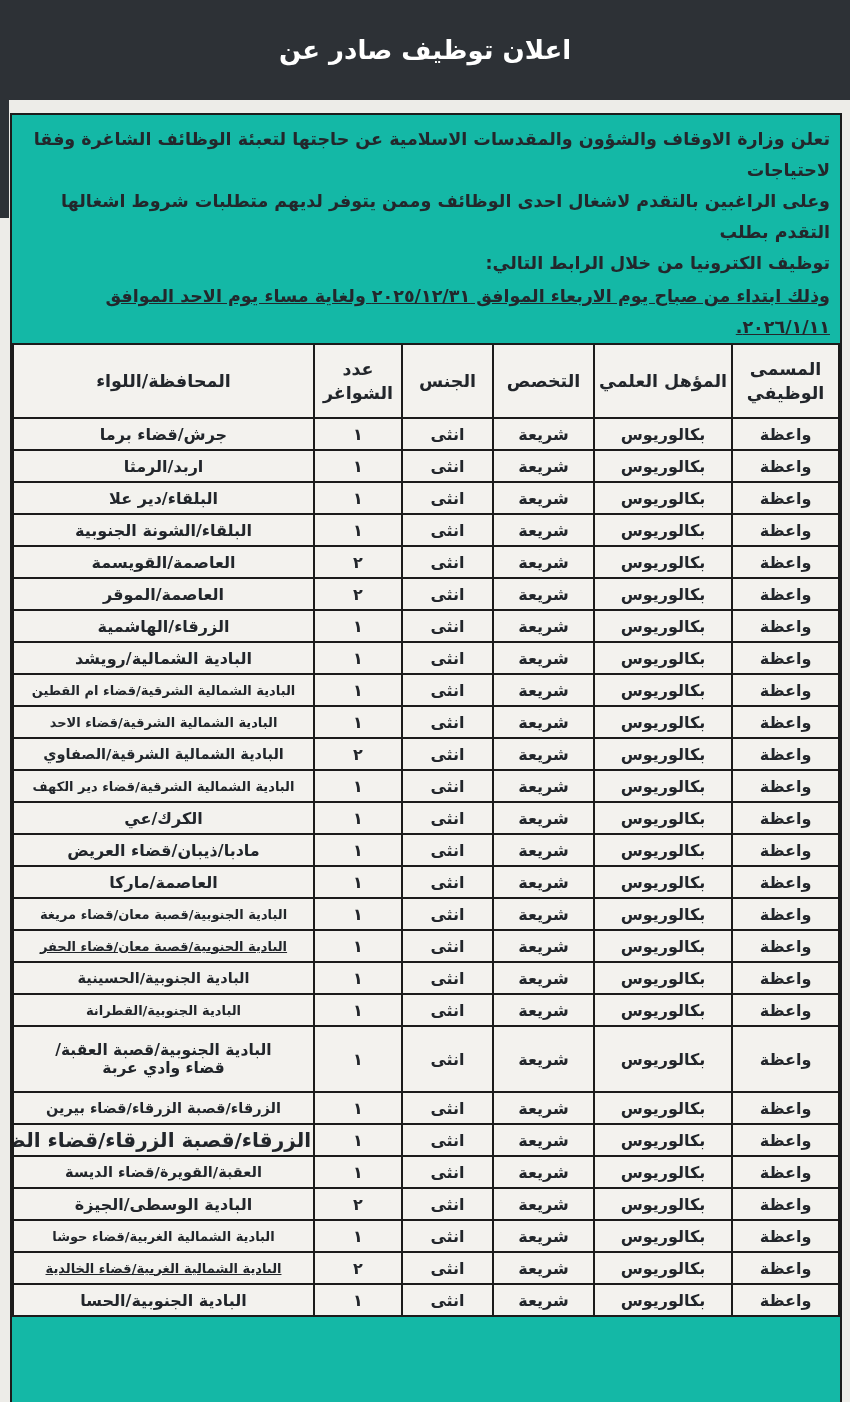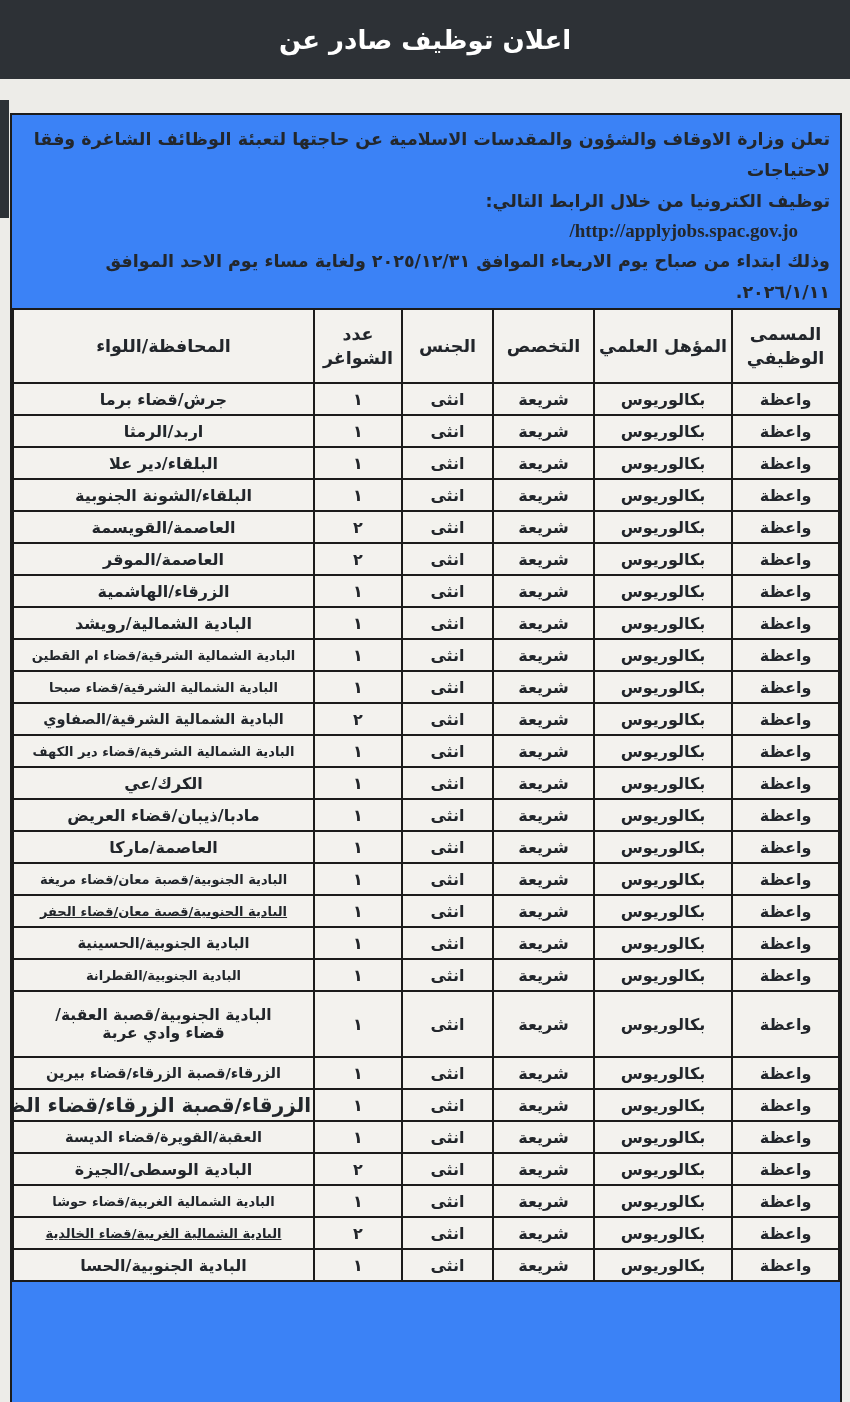--- a/index.html
+++ b/index.html
@@ -5,56 +5,57 @@
   html,body { margin:0; padding:0; }
   body {
     width:850px; height:1402px;
     background:#edecE8;
     position:relative;
     overflow:hidden;
     font-family:"DejaVu Sans", sans-serif;
   }
   
   .masthead {
-    position:absolute; top:0; left:0; right:0; height:79px;
+    position:absolute; top:0; left:0; right:0; height:100px;
     background:#2d3136;
     display:flex; flex-direction:column; justify-content:center; align-items:center;
     color:#ffffff;
   }
   .masthead .l1 { font-size:26px; font-weight:bold; letter-spacing:0.5px; }
   .masthead .l2 { font-size:29px; font-weight:bold; margin-top:6px; letter-spacing:0.5px; }
   
   .left-strip {
     position:absolute; left:0; top:100px; width:9px; height:118px;
     background:#2d3136;
   }
   
   .content-box {
     position:absolute; left:10px; right:8px; top:113px; bottom:0;
     border:2px solid #1c1c1c; border-bottom:none;
-    background:#3b82f6;
+    background:#14b8a6;
   }
   .intro {
     direction:rtl; text-align:right;
     padding:9px 10px 0 10px;
     font-size:17.5px; font-weight:bold; color:#23272c;
     line-height:31px;
   }
   .url-line {
     direction:rtl; text-align:right;
     padding:0 42px 0 10px;
     font-family:"Liberation Serif", serif;
     font-size:19px; font-weight:bold; color:#23272c;
     line-height:27px;
   }
   .date-line {
     direction:rtl; text-align:right;
     padding:2px 10px 0 10px;
     font-size:17.5px; font-weight:bold; color:#23272c;
     line-height:31px;
+    text-decoration:underline;
   }
   .section-title {
     direction:rtl; text-align:right;
     padding:3px 10px 8px 10px;
     font-size:20px; font-weight:bold; color:#1e2227;
   }
   table.vac {
     width:100%;
     border-collapse:collapse;
     direction:rtl;
@@ -77,24 +78,22 @@
 
 <div class="masthead">
   <div class="l1">اعلان توظيف صادر عن</div>
 </div>
 
 <div class="left-strip"></div>
 
 <div class="content-box">
   <div class="intro">
     <div>تعلن وزارة الاوقاف والشؤون والمقدسات الاسلامية عن حاجتها لتعبئة الوظائف الشاغرة وفقا لاحتياجات</div>
+    <div>وعلى الراغبين بالتقدم لاشغال احدى الوظائف وممن يتوفر لديهم متطلبات شروط اشغالها التقدم بطلب</div>
     <div>توظيف الكترونيا من خلال الرابط التالي:</div>
-  </div>
-  <div class="url-line">
-    <bdo dir="ltr">/http://applyjobs.spac.gov.jo</bdo>
   </div>
   <div class="date-line">وذلك ابتداء من صباح يوم الاربعاء الموافق ٢٠٢٥/١٢/٣١ ولغاية مساء يوم الاحد الموافق ٢٠٢٦/١/١١.</div>
 
   <table class="vac">
     <colgroup>
       <col style="width:107px">
       <col style="width:138px">
       <col style="width:101px">
       <col style="width:91px">
       <col style="width:88px">
@@ -182,21 +181,21 @@
     <td>انثى</td>
     <td>١</td>
     <td class="gov" style="font-size: 13px;">البادية الشمالية الشرقية/قضاء ام القطين</td>
   </tr>
         <tr>
     <td>واعظة</td>
     <td>بكالوريوس</td>
     <td>شريعة</td>
     <td>انثى</td>
     <td>١</td>
-    <td class="gov" style="font-size: 13px;">البادية الشمالية الشرقية/قضاء صبحا</td>
+    <td class="gov" style="font-size: 13px;">البادية الشمالية الشرقية/قضاء الاحد</td>
   </tr>
         <tr>
     <td>واعظة</td>
     <td>بكالوريوس</td>
     <td>شريعة</td>
     <td>انثى</td>
     <td>٢</td>
     <td class="gov" style="font-size: 14.5px;">البادية الشمالية الشرقية/الصفاوي</td>
   </tr>
         <tr>

